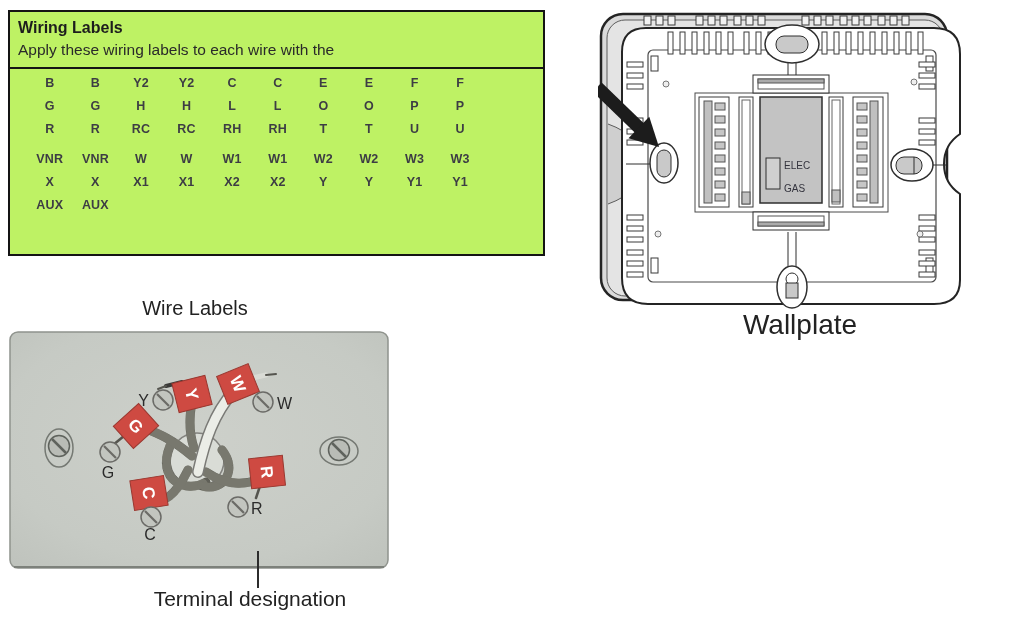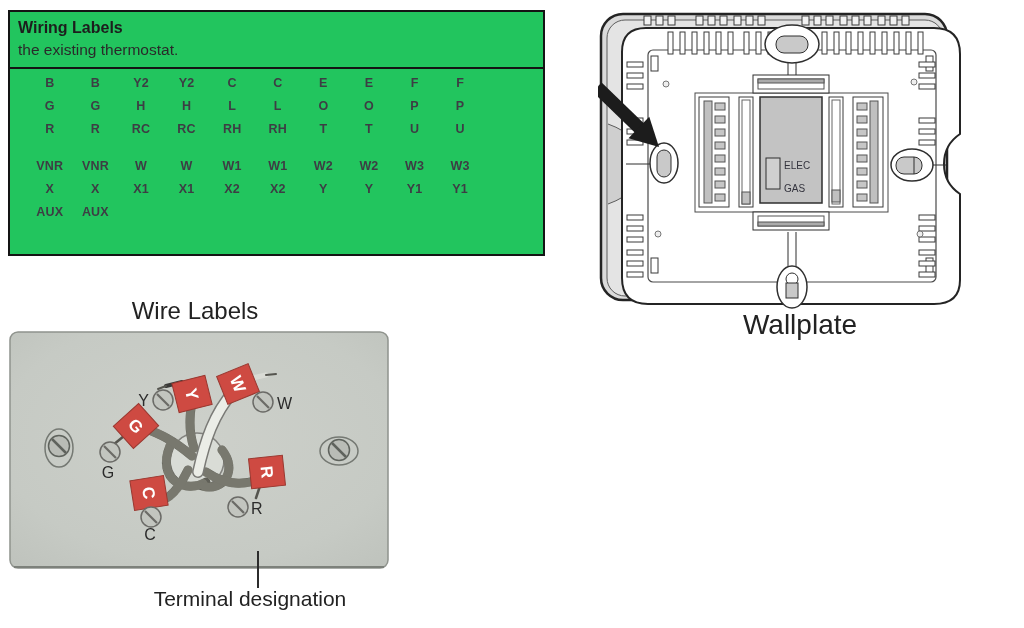--- a/index.html
+++ b/index.html
@@ -3,55 +3,55 @@
 <meta charset="utf-8">
 <style>
   html,body{margin:0;padding:0;}
   body{
     width:1024px;height:628px;position:relative;background:#ffffff;
     font-family:"Liberation Sans", sans-serif;color:#2e2e2e;overflow:hidden;
   }
   
   .wiring-box{
     position:absolute;left:8px;top:10px;width:533px;height:242px;
-    border:2px solid #141414;background:#22c55e;
+    border:2px solid #141414;background:#bef264;
   }
   .wiring-box .textsec{
     padding:4px 8px 6px 8px;border-bottom:2px solid #141414;
   }
   .wiring-box .title{font-weight:bold;font-size:16px;line-height:23px;color:#1d1d1d;}
   .wiring-box .bodyline{font-size:15.5px;line-height:22px;color:#2a2a2a;}
   .labels-table{padding-top:2px;}
   .labels-row{
     display:grid;grid-template-columns:repeat(10,45.6px);
     padding-left:17px;height:23px;align-items:center;
   }
-  .labels-row.gap{margin-top:14px;}
+  .labels-row.gap{margin-top:7px;}
   .labels-cell{
     text-align:center;font-size:12.5px;font-weight:bold;color:#3d3d44;
     letter-spacing:.2px;
   }
   
   .caption{position:absolute;text-align:center;color:#222;}
-  .cap-wire-labels{left:110px;top:297px;width:170px;font-size:24px;}
+  .cap-wire-labels{left:110px;top:297px;width:170px;font-size:20px;}
   .cap-wallplate{left:700px;top:309px;width:200px;font-size:28px;}
   .cap-terminal{left:140px;top:587px;width:220px;font-size:21px;}
   .pointer-line{position:absolute;left:257px;top:551px;width:2px;height:37px;background:#2c2c2c;}
   
   .wallplate-svg{position:absolute;left:598px;top:6px;}
   .photo-svg{position:absolute;left:8px;top:330px;}
   svg text{font-family:"Liberation Sans", sans-serif;}
 </style>
 </head>
 <body>
 
 <div class="wiring-box">
   <div class="textsec">
     <div class="title">Wiring Labels</div>
-    <div class="bodyline">the existing thermostat.</div>
+    <div class="bodyline">Apply these wiring labels to each wire with the</div>
   </div>
   <div class="labels-table">
     <div class="labels-row">
       <span class="labels-cell">B</span>
       <span class="labels-cell">B</span>
       <span class="labels-cell">Y2</span>
       <span class="labels-cell">Y2</span>
       <span class="labels-cell">C</span>
       <span class="labels-cell">C</span>
       <span class="labels-cell">E</span>

